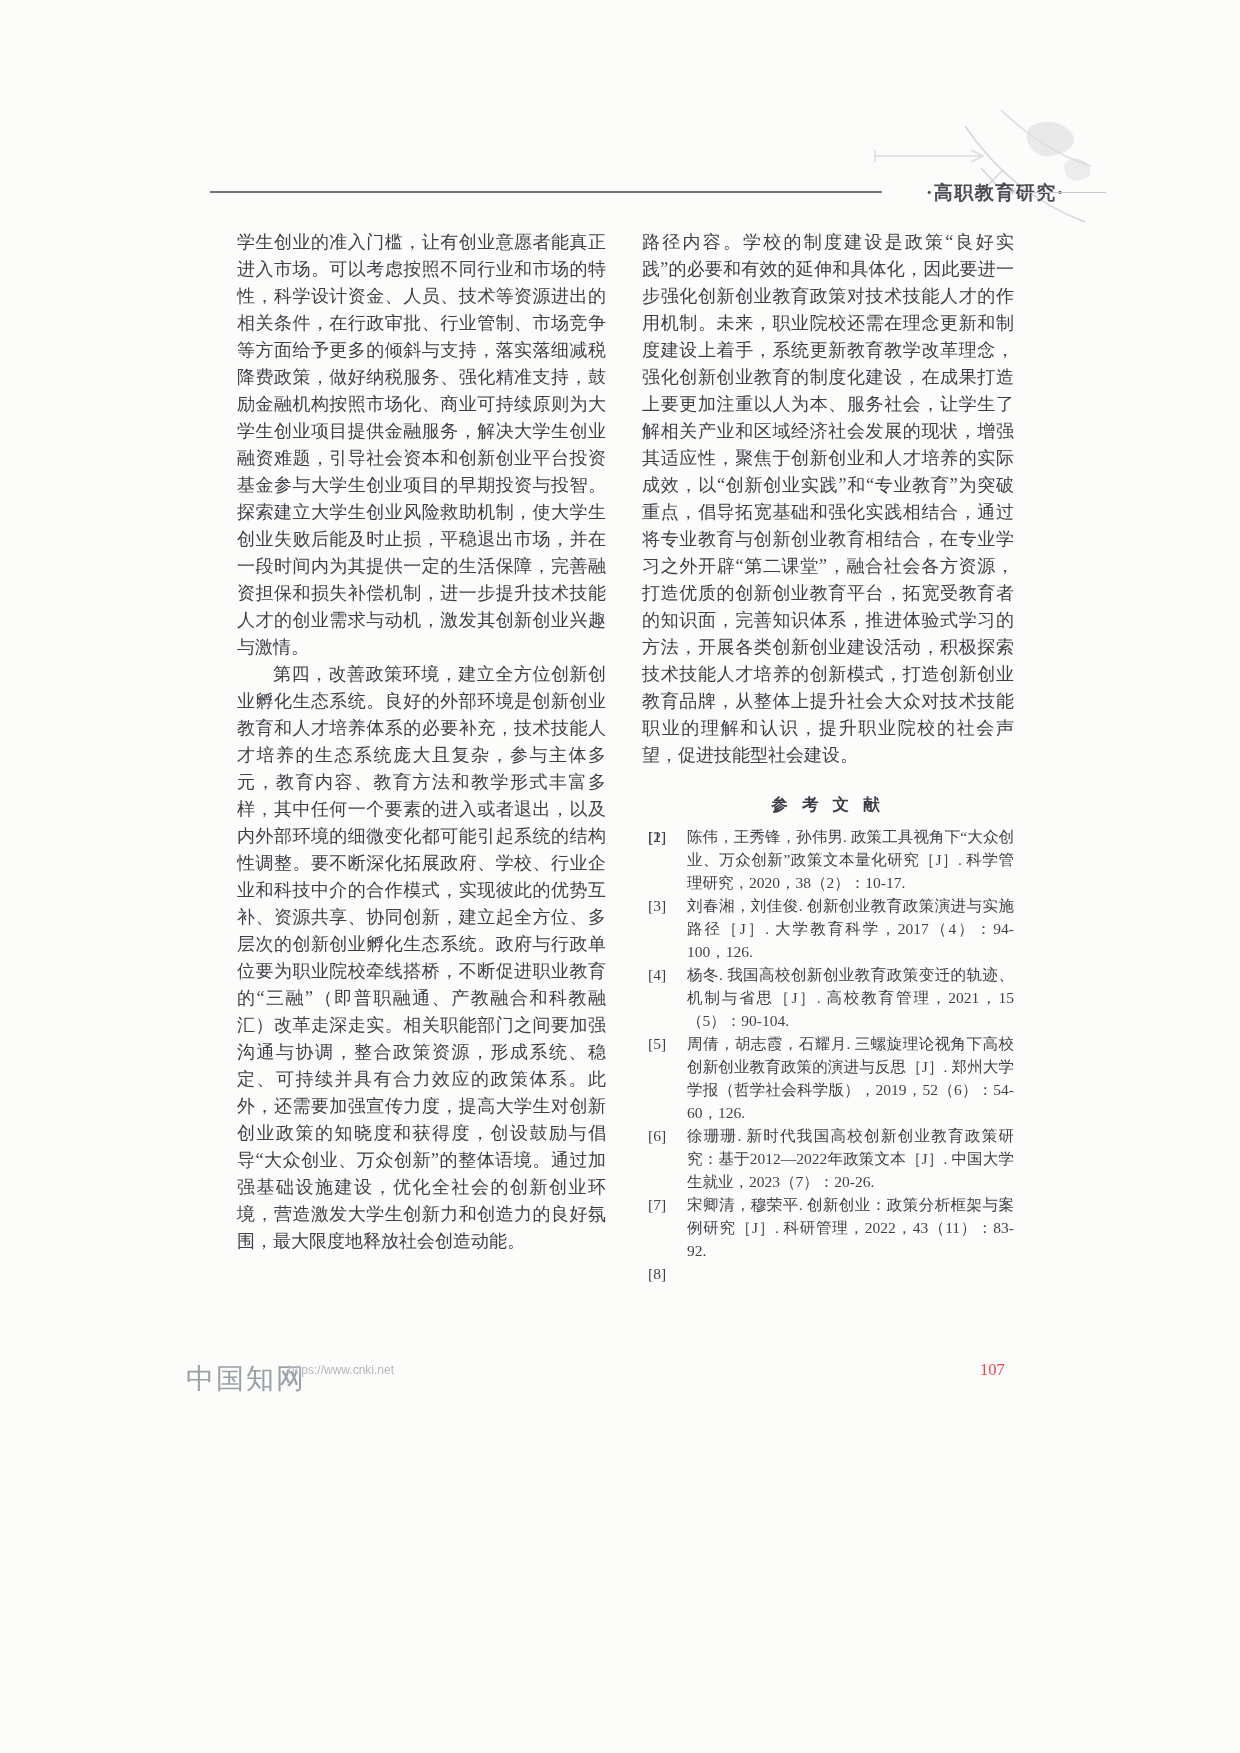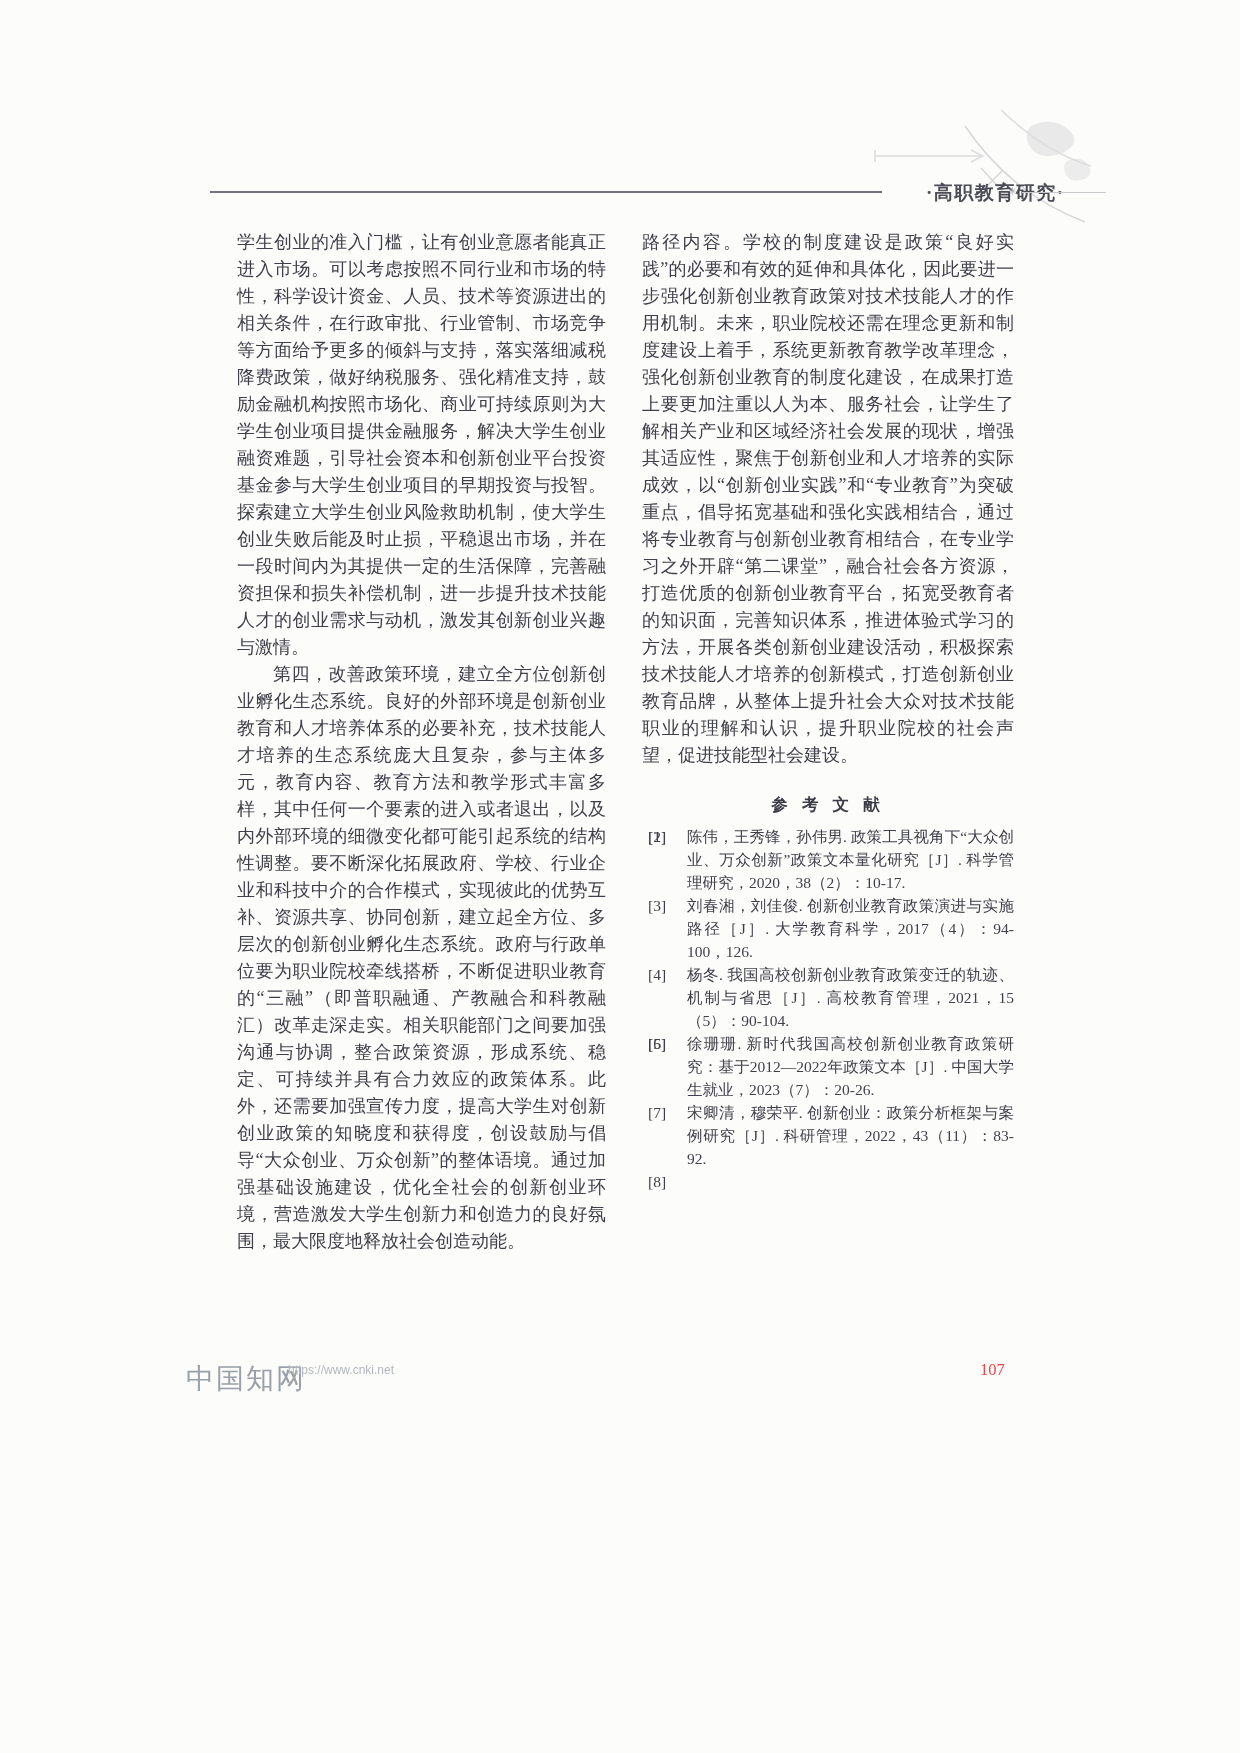--- a/index.html
+++ b/index.html
@@ -104,20 +104,21 @@
       <li class="ref">
         <span class="ref-label">[3]</span>
         <span>刘春湘，刘佳俊. 创新创业教育政策演进与实施路径［J］. 大学教育科学，2017（4）：94-100，126.</span>
       </li>
       <li class="ref">
         <span class="ref-label">[4]</span>
         <span>杨冬. 我国高校创新创业教育政策变迁的轨迹、机制与省思［J］. 高校教育管理，2021，15（5）：90-104.</span>
       </li>
       <li class="ref">
         <span class="ref-label">[5]</span>
+        <span>周倩，胡志霞，石耀月. 三螺旋理论视角下高校创新创业教育政策的演进与反思［J］. 郑州大学学报（哲学社会科学版），2019，52（6）：54-60，126.</span>
       </li>
       <li class="ref">
         <span class="ref-label">[6]</span>
         <span>徐珊珊. 新时代我国高校创新创业教育政策研究：基于2012—2022年政策文本［J］. 中国大学生就业，2023（7）：20-26.</span>
       </li>
       <li class="ref">
         <span class="ref-label">[7]</span>
         <span>宋卿清，穆荣平. 创新创业：政策分析框架与案例研究［J］. 科研管理，2022，43（11）：83-92.</span>
       </li>
       <li class="ref">

